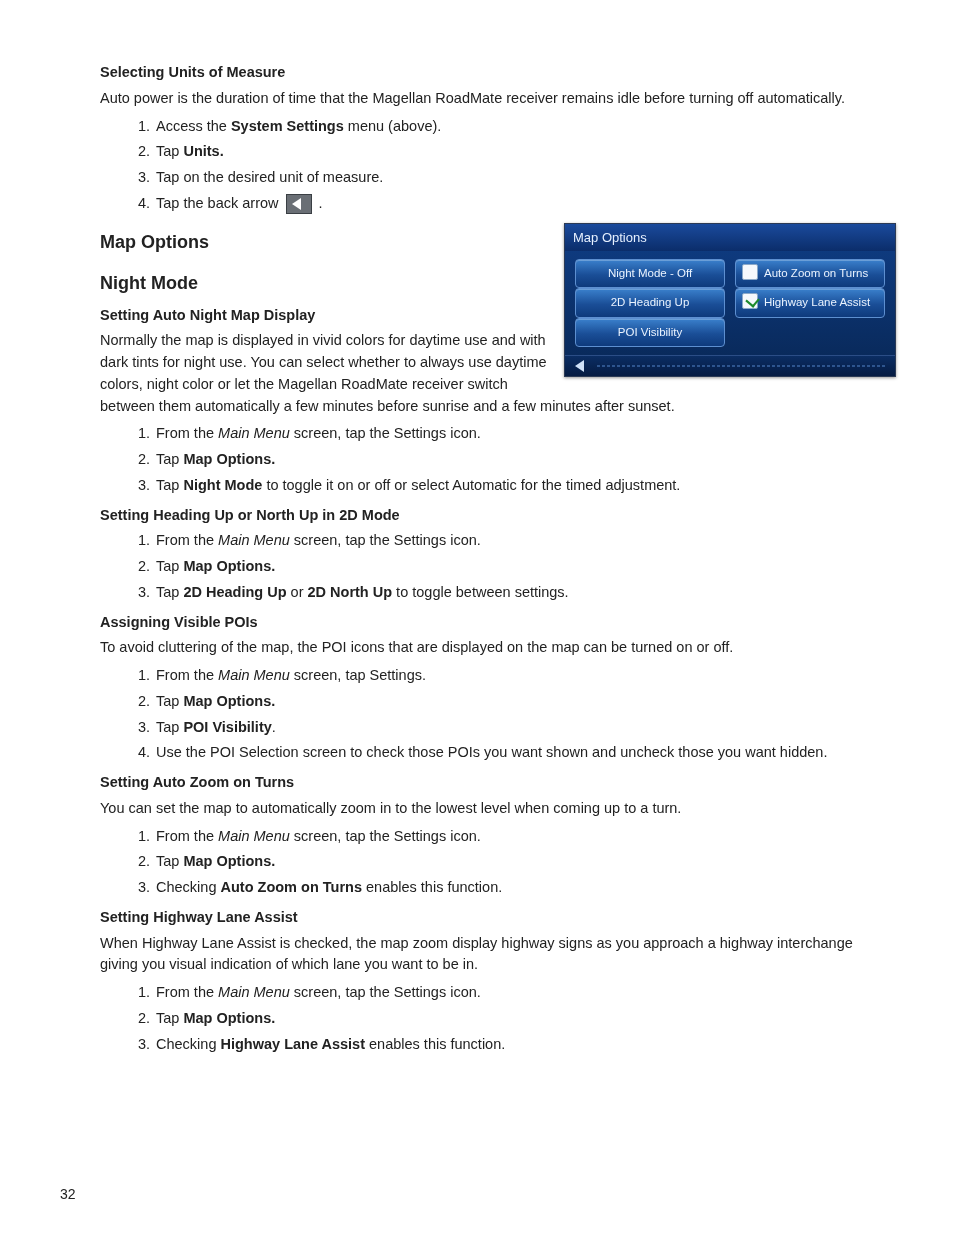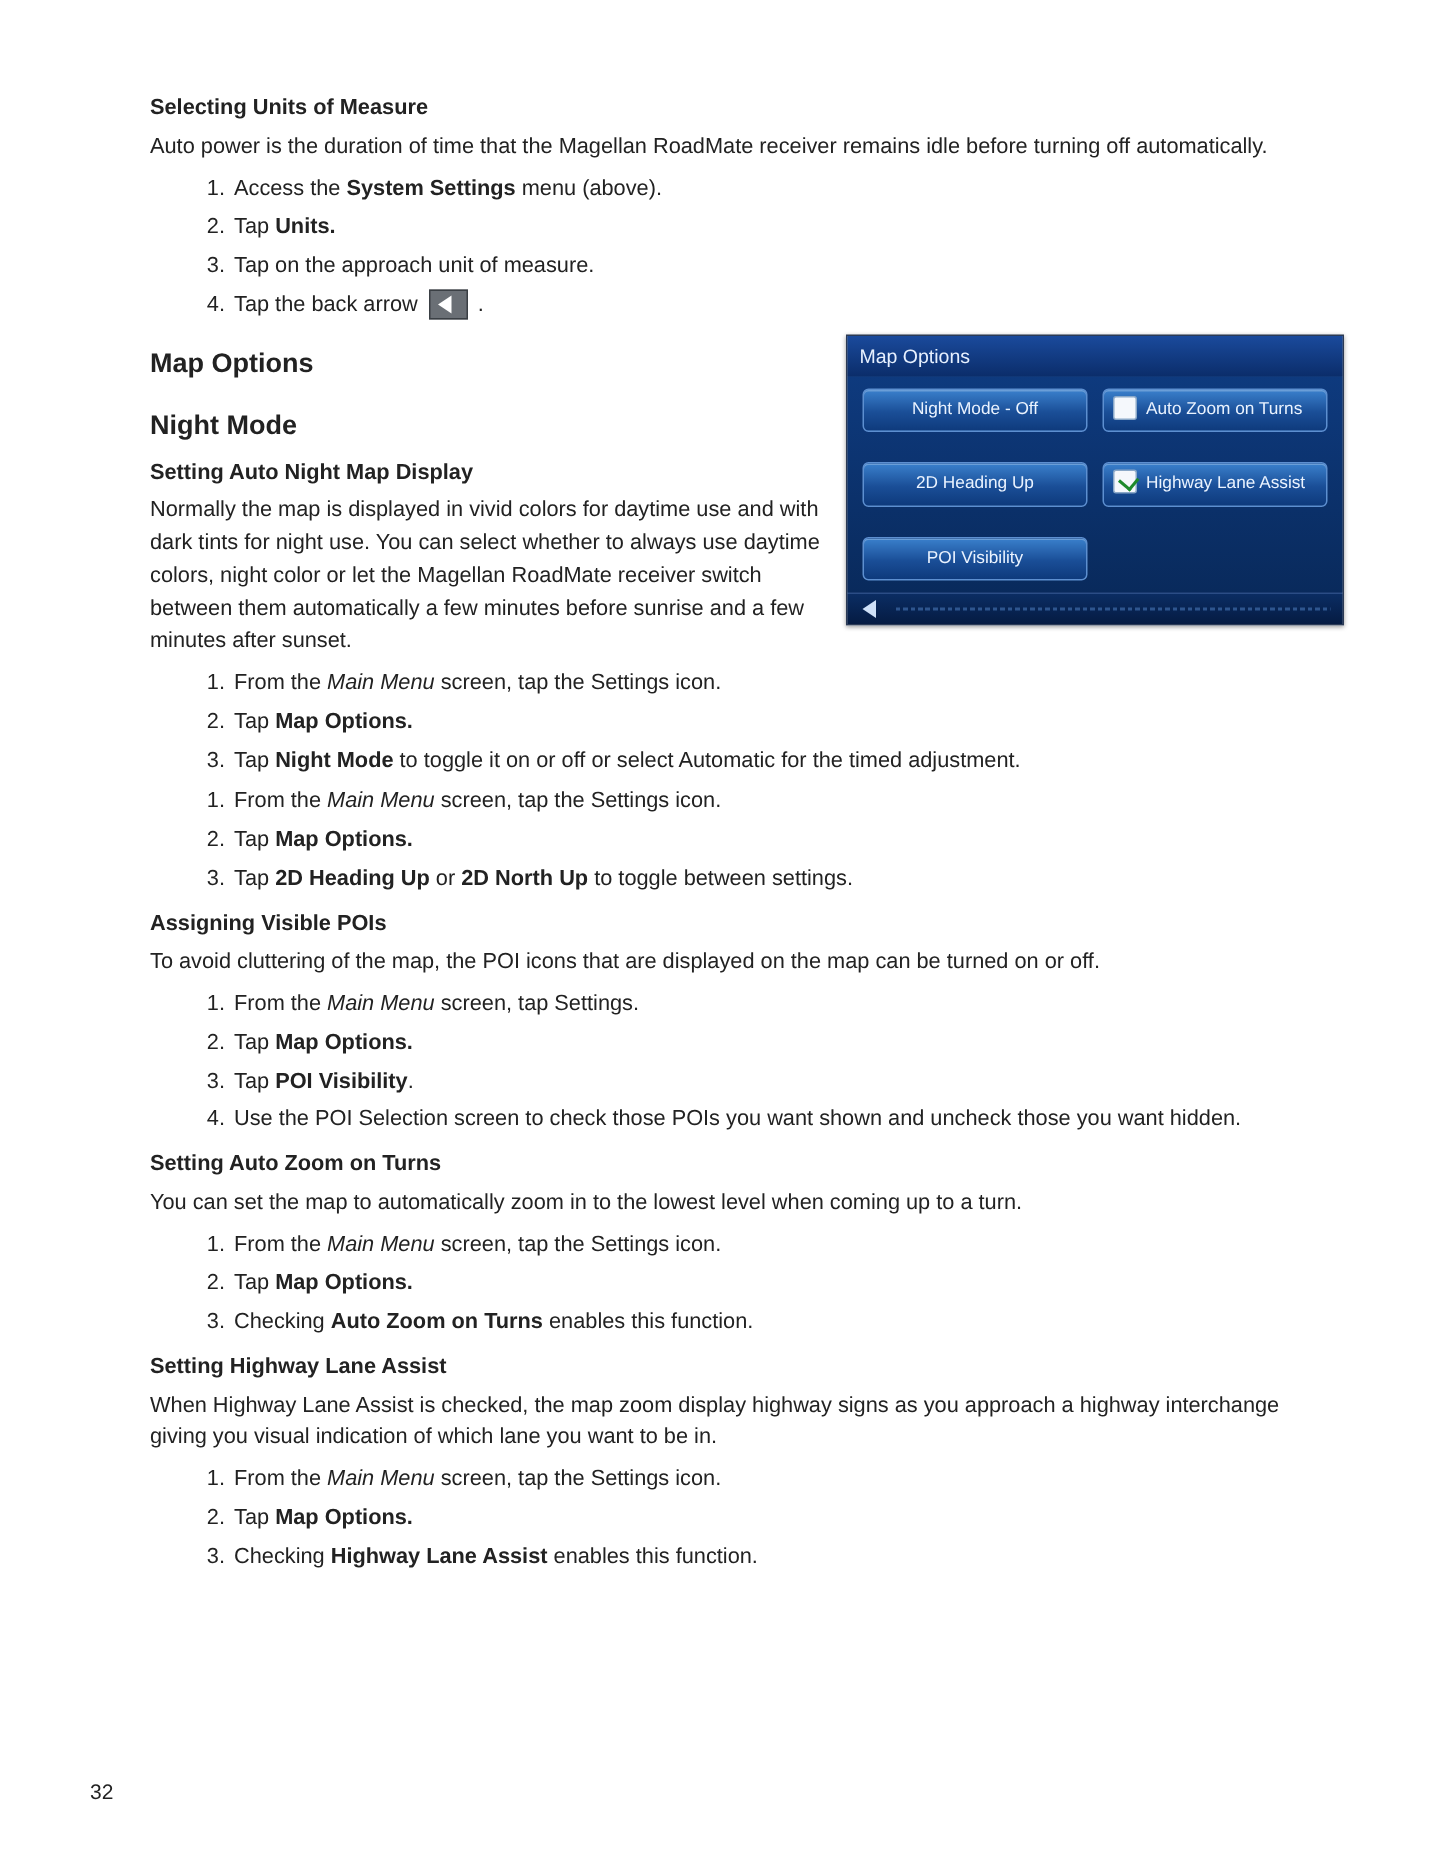--- a/index.html
+++ b/index.html
@@ -88,21 +88,21 @@
     padding: 4px 8px;
     background: linear-gradient(180deg, #1a4a9c 0%, #0b2d6a 100%);
     font-size: 13px;
   }
   .gps-body {
     display: flex;
     gap: 10px;
     padding: 8px 10px 8px 10px;
     background: linear-gradient(180deg, #0e3a7e 0%, #092a5c 100%);
   }
-  .gps-col { flex: 1; display: flex; flex-direction: column; gap: 20px; }
+  .gps-col { flex: 1; display: flex; flex-direction: column; gap: 0; }
   .gps-btn {
     border: 1px solid #5d8fd0;
     border-radius: 4px;
     background: linear-gradient(180deg, #3a80cc 0%, #1a4e97 55%, #0e3a7c 100%);
     padding: 5px 6px;
     text-align: center;
     font-size: 11.5px;
     color: #eaf3ff;
     position: relative;
     box-shadow: inset 0 1px 0 rgba(255,255,255,.25);
@@ -175,21 +175,21 @@
 
   <div class="section-sub">Selecting Units of Measure</div>
   <div class="para">Auto power is the duration of time that the Magellan RoadMate receiver remains idle before turning off automatically.</div>
   <ol class="steps">
     <li>
       <span>Access the </span><span class="bold">System Settings</span><span> menu (above).</span>
     </li>
     <li>
       <span>Tap </span><span class="bold">Units.</span>
     </li>
-    <li>Tap on the approach unit of measure.</li>
+    <li>Tap on the desired unit of measure.</li>
     <li>
       <span>Tap the back arrow </span><span class="icon-back"></span><span> .</span>
     </li>
   </ol>
 
   <div class="float-figure">
     <div class="gps">
       <div class="gps-title">Map Options</div>
       <div class="gps-body">
         <div class="gps-col">
@@ -227,20 +227,21 @@
       <span>From the </span><span class="italic">Main Menu</span><span> screen, tap the Settings icon.</span>
     </li>
     <li>
       <span>Tap </span><span class="bold">Map Options.</span>
     </li>
     <li>
       <span>Tap </span><span class="bold">Night Mode</span><span> to toggle it on or off or select Automatic for the timed adjustment.</span>
     </li>
   </ol>
 
+  <div class="section-sub">Setting Heading Up or North Up in 2D Mode</div>
   <ol class="steps">
     <li>
       <span>From the </span><span class="italic">Main Menu</span><span> screen, tap the Settings icon.</span>
     </li>
     <li>
       <span>Tap </span><span class="bold">Map Options.</span>
     </li>
     <li>
       <span>Tap </span><span class="bold">2D Heading Up</span><span> or </span><span class="bold">2D North Up</span><span> to toggle between settings.</span>
     </li>

